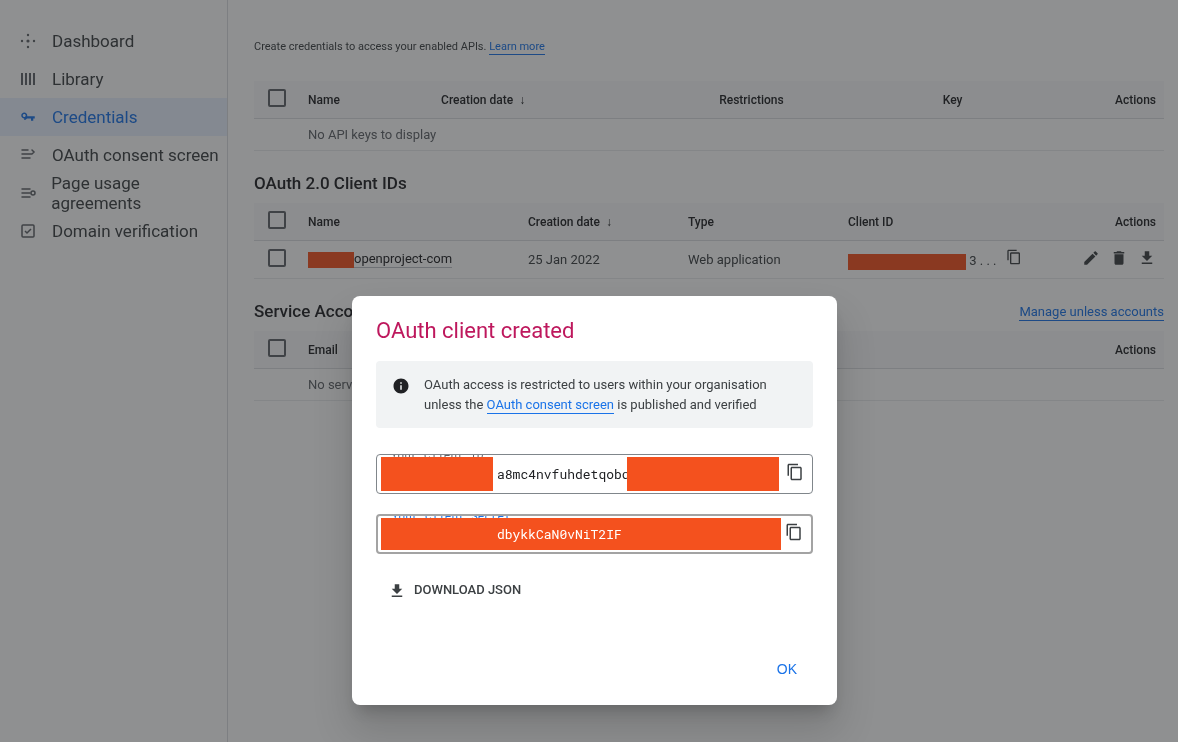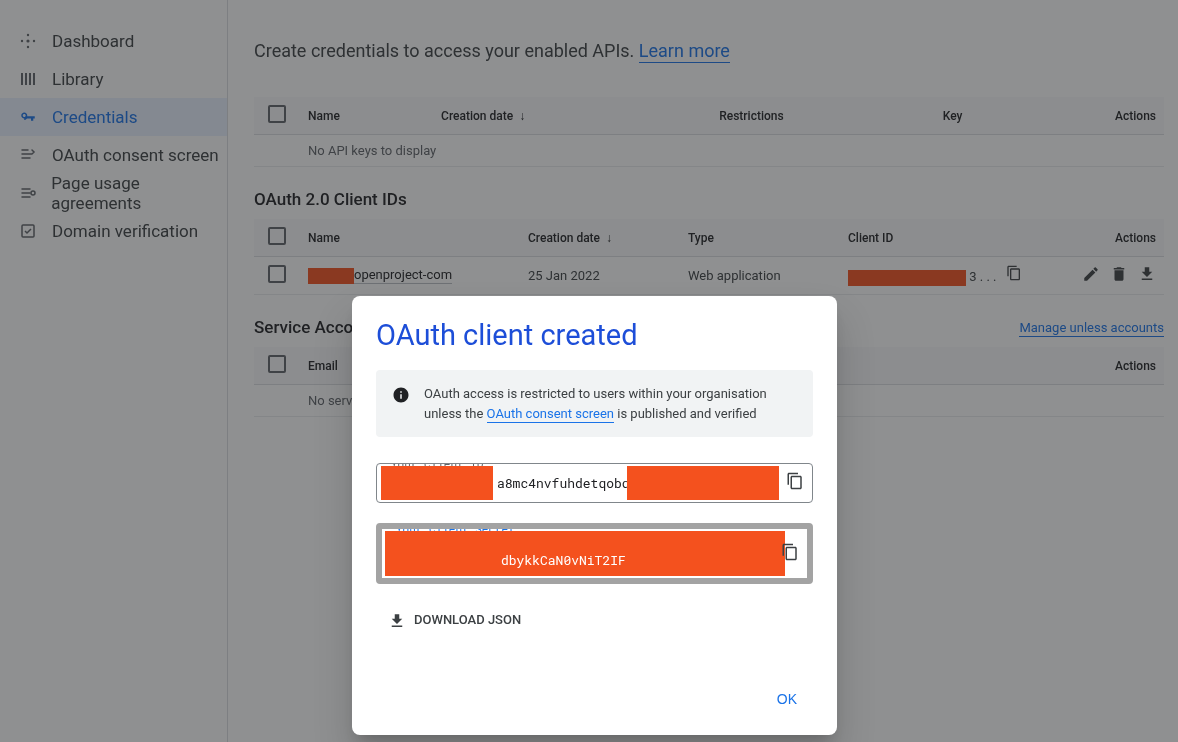--- a/index.html
+++ b/index.html
@@ -45,23 +45,23 @@
   .nav-label { font-size: 17px; }
 
   
   .main {
     position: absolute;
     left: 228px; top: 0;
     right: 0;
     padding: 20px 14px 0 26px;
   }
   .intro {
-    font-size: 18px;
+    font-size: 11px;
     color: #3c4043;
-    margin: 20px 0 36px 0;
+    margin: 20px 0 28px 0;
   }
   .intro a { color: #1a73e8; text-decoration: none; border-bottom: 1px solid #1a73e8; padding-bottom:1px;}
   h2.section-title {
     font-size: 17px;
     font-weight: 500;
     color: #202124;
     margin: 22px 0 10px 0;
   }
   .section-header-row { display:flex; justify-content:space-between; align-items:flex-end; }
   .manage-link { font-size:13px; color:#1a73e8; text-decoration:none; border-bottom:1px solid #1a73e8; padding-bottom:1px; margin-bottom:10px; }
@@ -105,42 +105,42 @@
   }
   .dialog {
     position:absolute;
     left:352px; top:296px;
     width:485px;
     background:#fff;
     border-radius:8px;
     box-shadow:0 11px 15px -7px rgba(0,0,0,.2),0 24px 38px 3px rgba(0,0,0,.14);
     padding: 22px 24px 12px 24px;
   }
-  .dialog-title { font-size:29px; color:#1d4ed8; margin-bottom:18px; }
+  .dialog-title { font-size:22px; color:#be185d; margin-bottom:18px; }
   .dialog-desc { font-size:13px; color:#3c4043; line-height:1.5; margin-bottom:16px; }
   .info-box {
     background:#f1f3f4; border-radius:4px; padding:14px 14px 14px 48px;
     font-size:13px; color:#3c4043; line-height:1.5; position:relative;
     margin-bottom:26px;
   }
   .info-box .info-icon { position:absolute; left:16px; top:16px; color:#202124; }
   .info-box a { color:#1a73e8; border-bottom:1px solid #1a73e8; text-decoration:none; padding-bottom:1px; }
 
   .field {
     position:relative;
     border:1px solid #80868b;
     border-radius:4px;
     padding:10px 40px 10px 12px;
     margin-bottom:20px;
     font-family: "Roboto Mono", monospace;
     font-size:13px;
     color:#202124;
     overflow:hidden;
   }
-  .field.focus { border:6px solid #a3a3a3; padding:22px 39px 9px 11px; }
+  .field.focus { border:2px solid #a3a3a3; padding:9px 39px 9px 11px; }
   .field-label {
     position:absolute; top:-8px; left:9px;
     background:#fff; padding:0 5px;
     font-size:11px; color:#5f6368;
   }
   .field.focus .field-label { color:#1a73e8; }
   .field .copy-btn {
     position:absolute; right:8px; top:50%; transform:translateY(-50%);
     cursor:pointer; color:#3c4043;
   }

